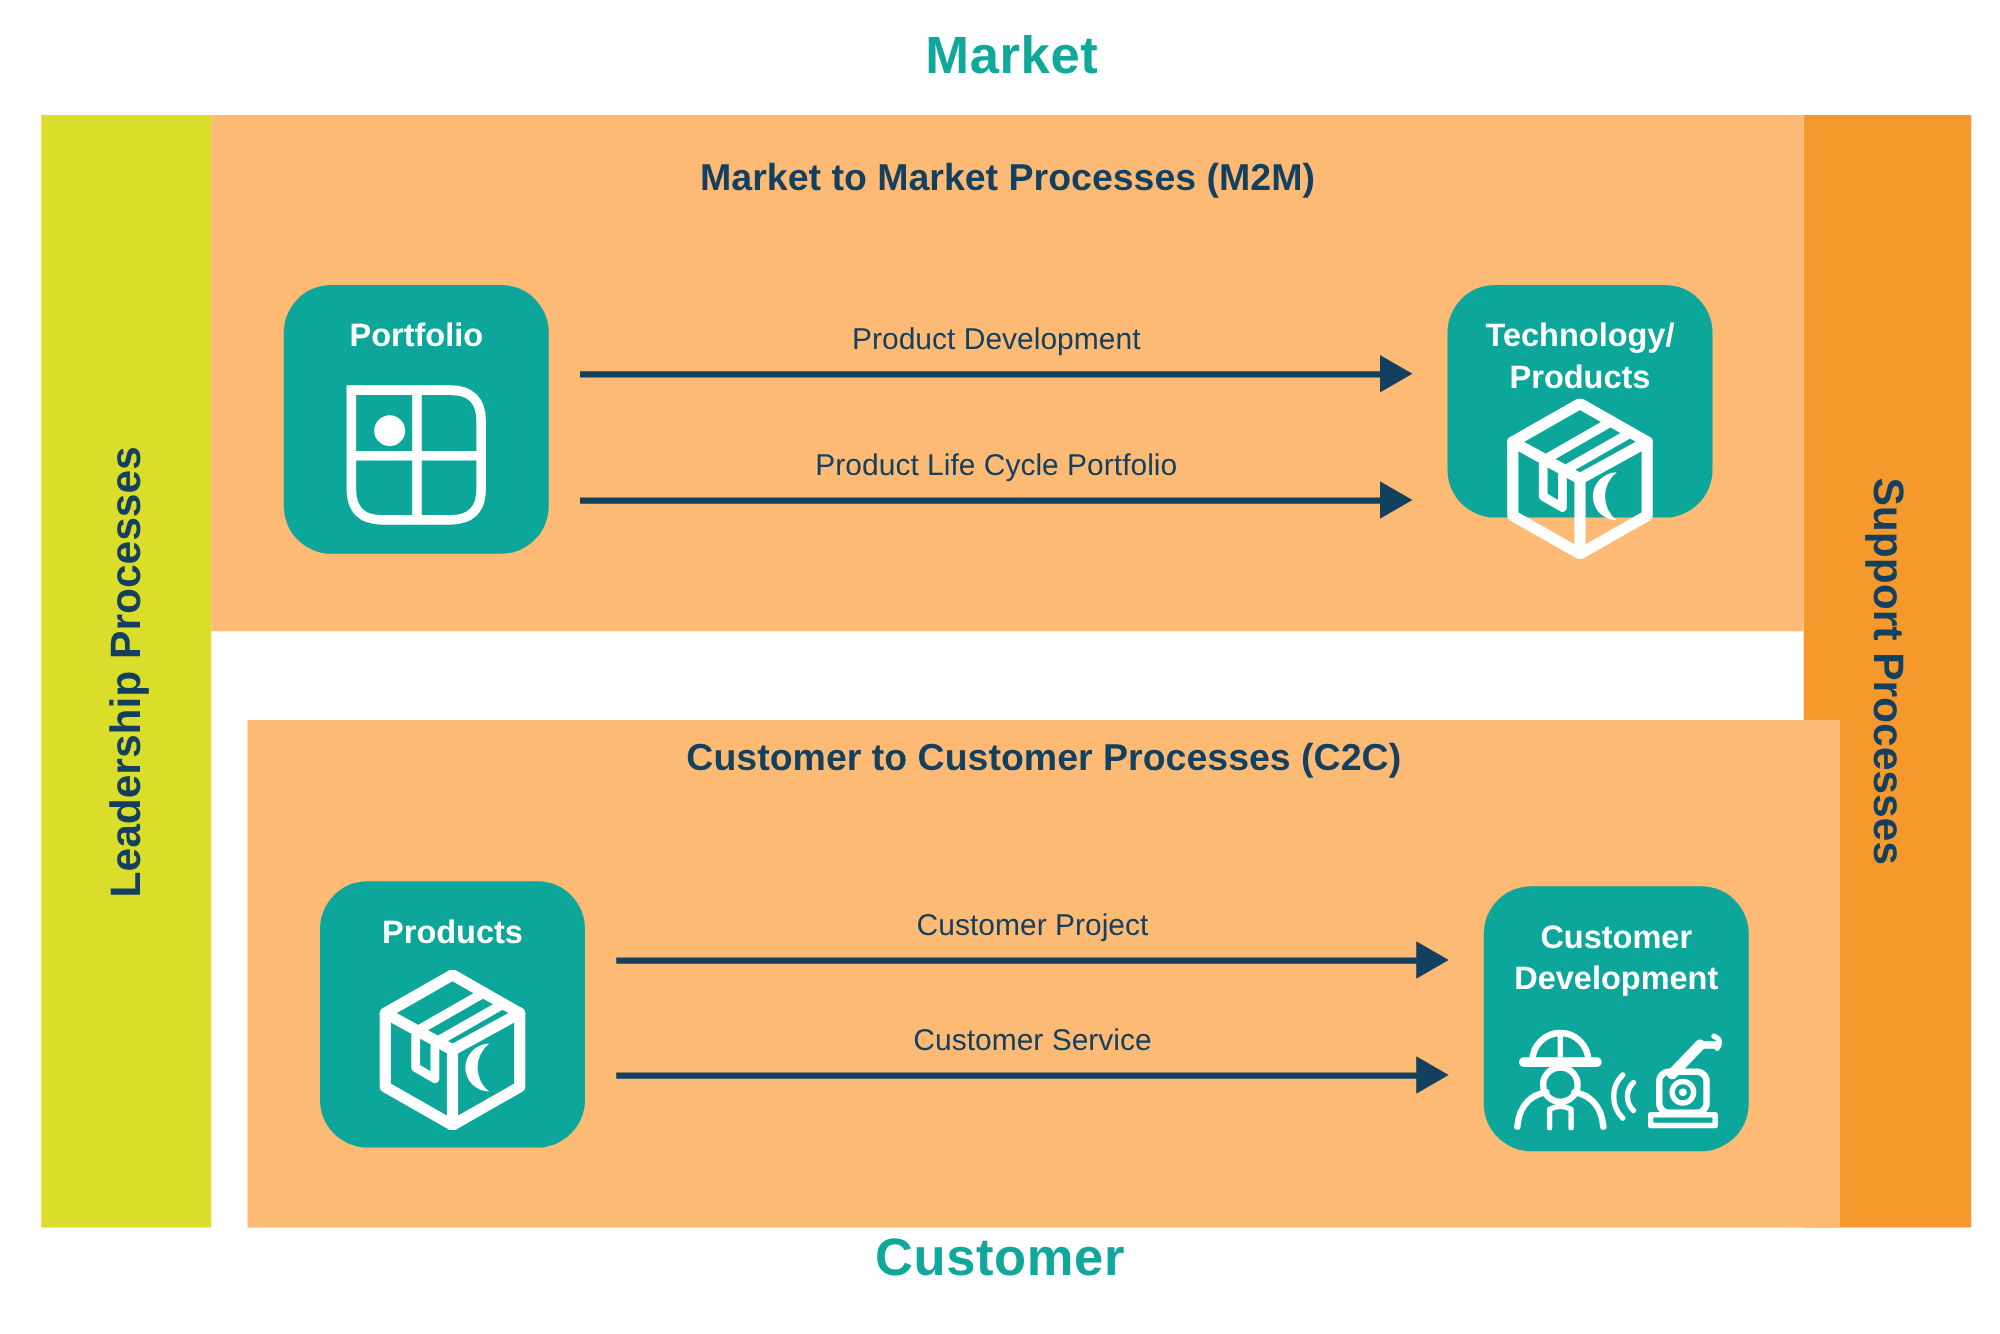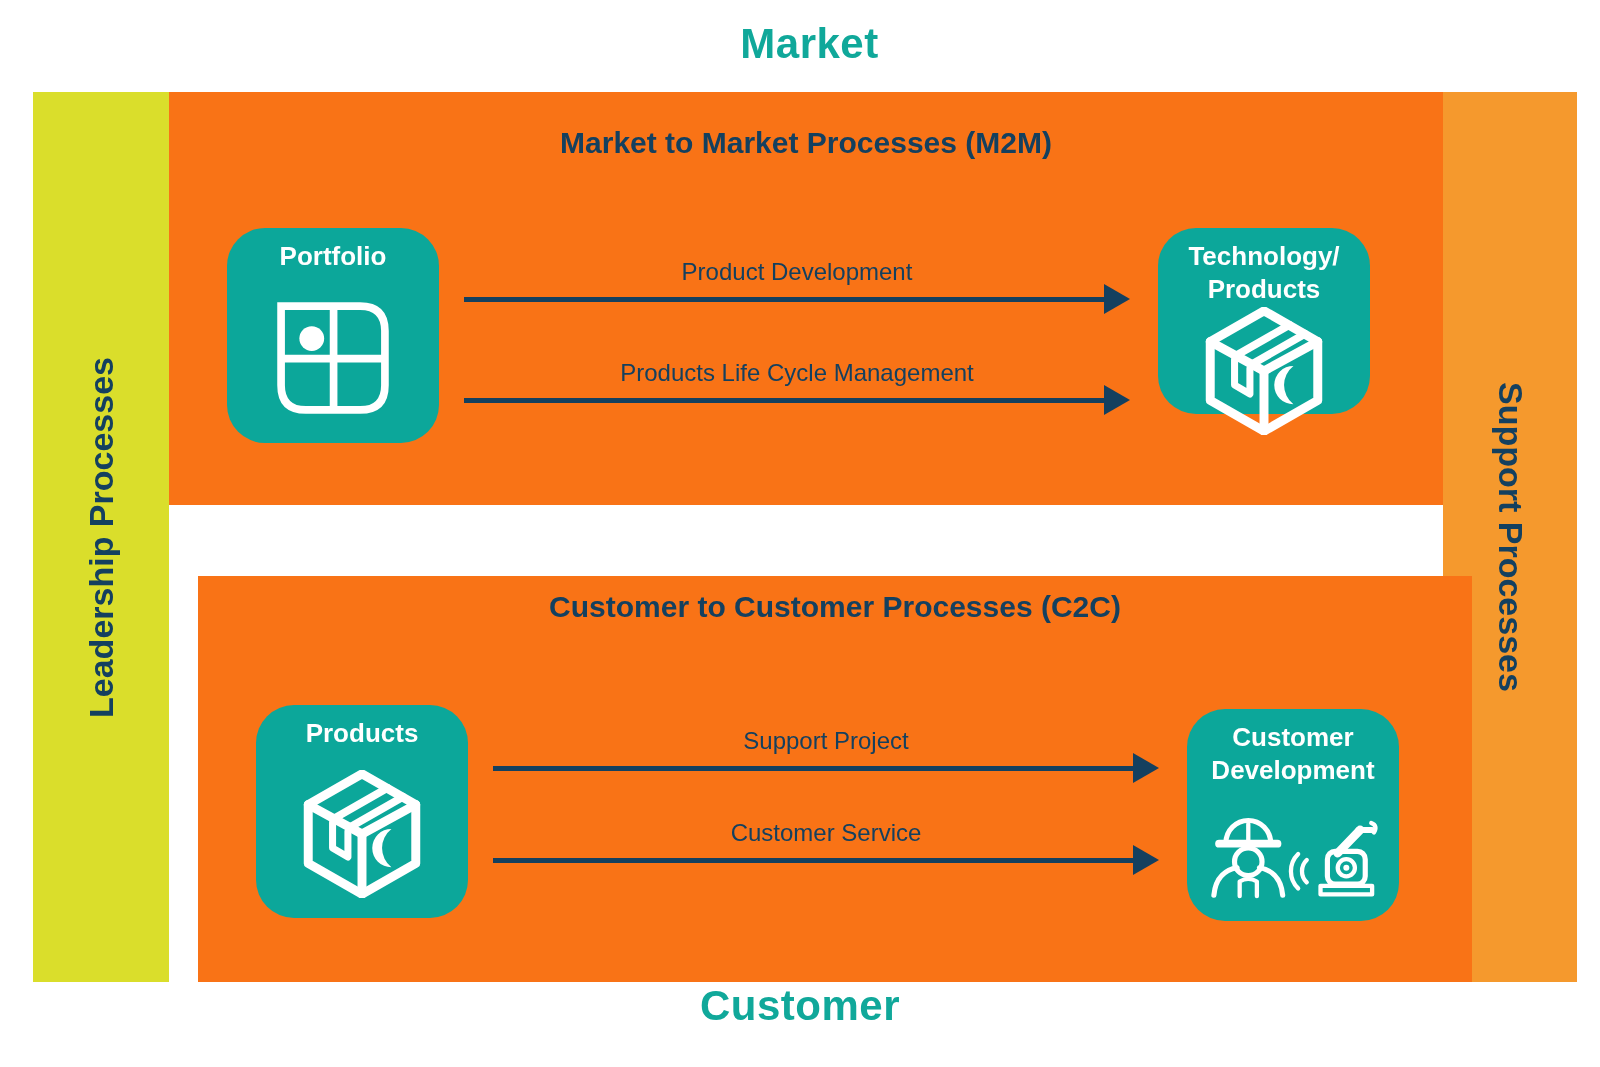--- a/index.html
+++ b/index.html
@@ -24,36 +24,36 @@
   }
   #bar-leadership { left:33px;   width:136px; background:#dade2b; }
   #bar-support    { left:1443px; width:134px; background:#f5992d; }
   .side-bar .bar-text {
     font-size:34px; font-weight:bold; color:#14405f; white-space:nowrap;
   }
   #bar-leadership .bar-text { writing-mode:vertical-rl; transform:rotate(180deg); }
   #bar-support    .bar-text { writing-mode:vertical-rl; }
 
   
-  .panel { position:absolute; left:169px; width:1274px; background:#f97316; }
+  .panel { position:absolute; left:169px; width:1274px; background:#fdba74; }
   #panel-m2m { top:92px;  height:413px; }
   #panel-c2c { top:576px; height:406px;margin-left:29px; }
   .panel-heading {
     position:absolute; left:0; width:100%; text-align:center;
     font-size:30px; font-weight:bold; color:#14405f;
   }
   #panel-m2m .panel-heading { top:34px; }
   #panel-c2c .panel-heading { top:14px; }
 
   
   .node {
     position:absolute; width:212px; background:#0ca79a;
     border-radius:38px; color:#ffffff; text-align:center;
     display:flex; flex-direction:column; align-items:center;
-    padding-top:12px;
+    padding-top:24px;
   }
   .node-label { font-weight:bold; font-size:26px; line-height:1.28; }
   .node .icon-wrap { flex:1; display:flex; align-items:center; justify-content:center; }
   #node-portfolio    { left:58px;  top:136px; height:215px; }
   #node-technology   { left:989px; top:136px; height:186px; }
   #node-products     { left:58px;  top:129px; height:213px; }
   #node-installation { left:989px; top:133px; height:212px; }
 
   
   .flow { position:absolute; left:295px; width:666px; height:0; }
@@ -108,21 +108,21 @@
       </div>
     </div>
 
     <div class="flow" id="flow-prod-dev">
       <div class="flow-label">Product Development</div>
       <div class="flow-line"></div>
       <div class="flow-head"></div>
     </div>
 
     <div class="flow" id="flow-plcm">
-      <div class="flow-label">Products Life Cycle Management</div>
+      <div class="flow-label">Product Life Cycle Portfolio</div>
       <div class="flow-line"></div>
       <div class="flow-head"></div>
     </div>
 
     <div class="node" id="node-technology">
       <div class="node-label">
         <div>Technology/</div>
         <div>Products</div>
       </div>
       <div class="icon-wrap">
@@ -151,21 +151,21 @@
           <path d="M50 50 V97"></path>
           <path d="M28 38 L70 14" stroke-width="6"></path>
           <path d="M40 45 L82 21" stroke-width="6"></path>
           <path d="M27 41 V61 L39 68 V48" stroke-width="5.5"></path>
           <path d="M73 46 A15 15 0 1 0 73 76 A19 19 0 0 1 73 46 Z" fill="#ffffff" stroke="none"></path>
         </svg>
       </div>
     </div>
 
     <div class="flow" id="flow-cust-proj">
-      <div class="flow-label">Support Project</div>
+      <div class="flow-label">Customer Project</div>
       <div class="flow-line"></div>
       <div class="flow-head"></div>
     </div>
 
     <div class="flow" id="flow-cust-serv">
       <div class="flow-label">Customer Service</div>
       <div class="flow-line"></div>
       <div class="flow-head"></div>
     </div>
 

